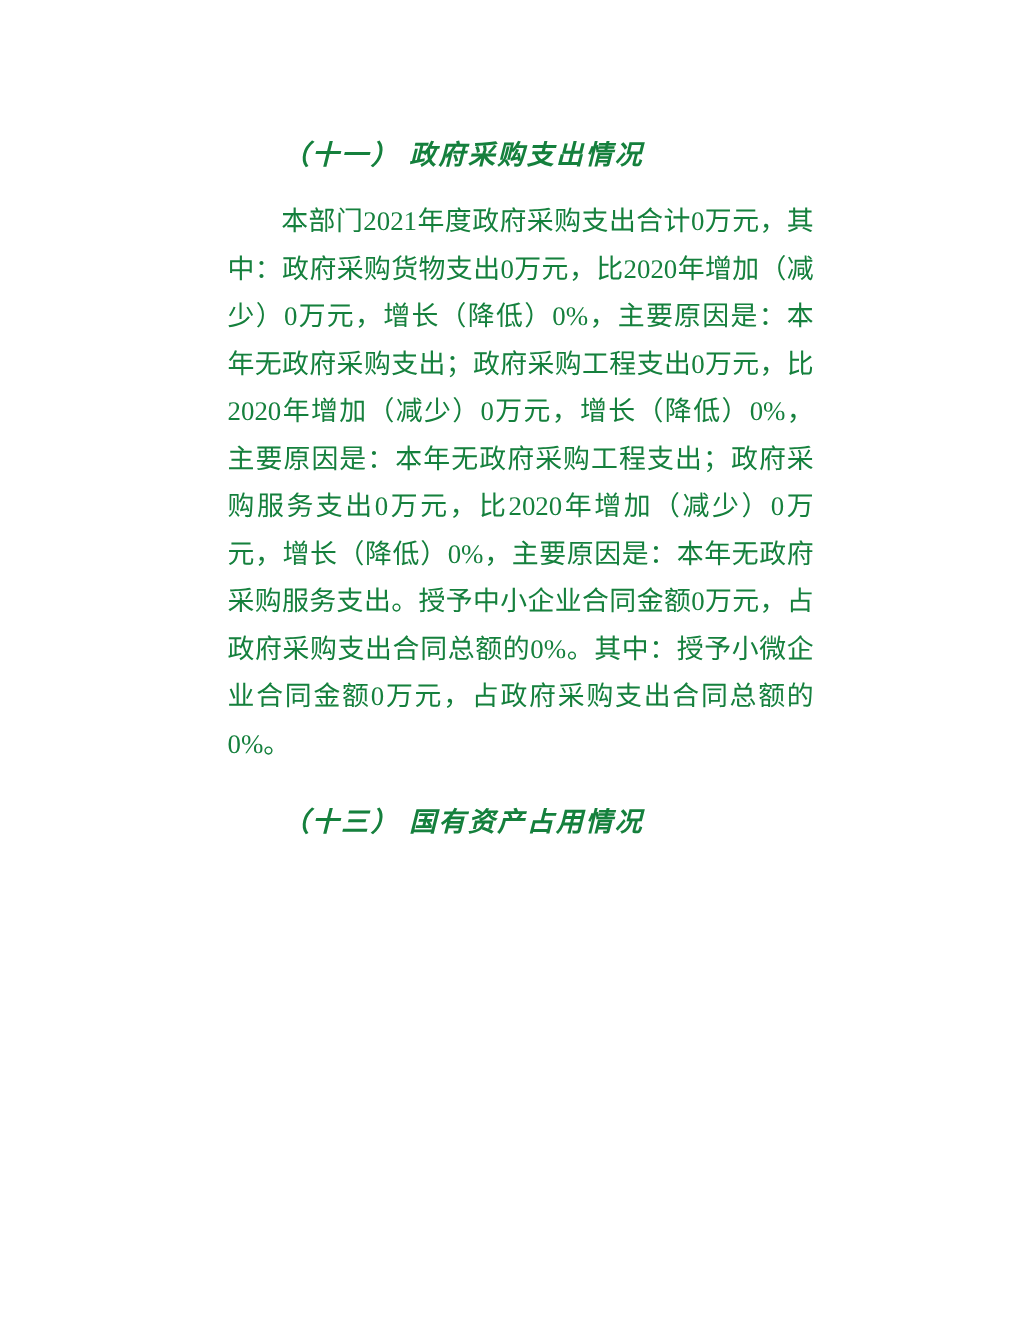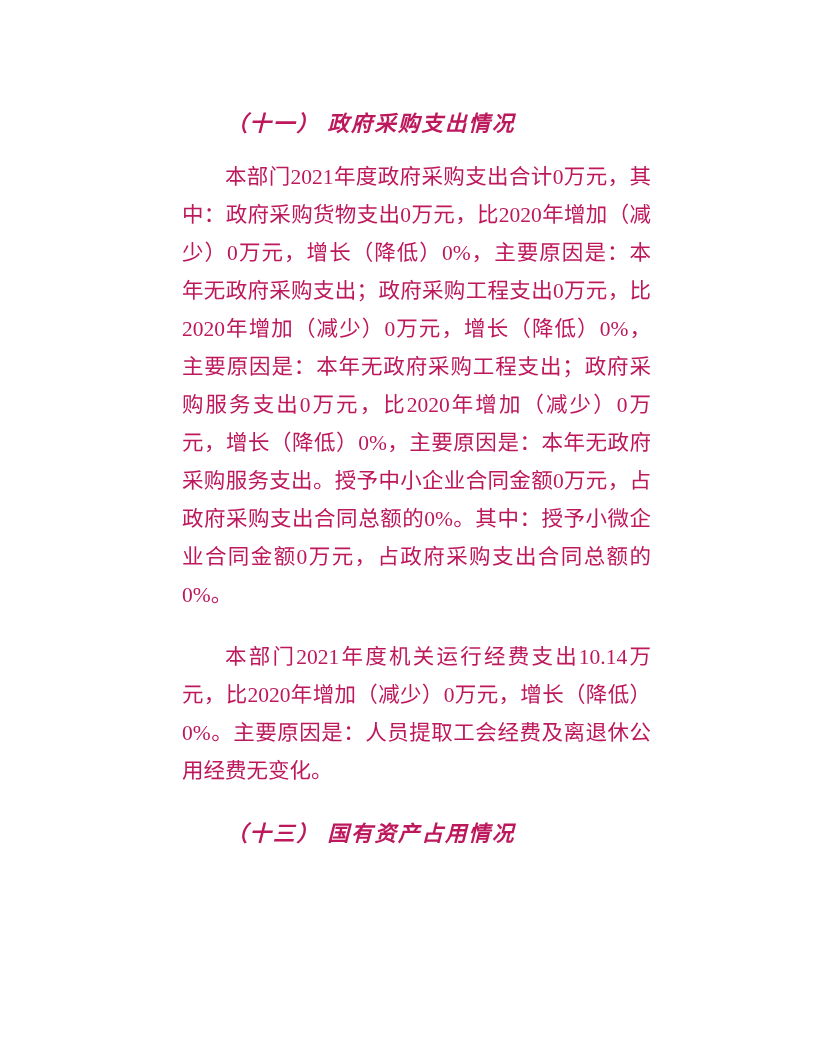--- a/index.html
+++ b/index.html
@@ -9,21 +9,21 @@
   }
   .page {
     position: relative;
     width: 692px;
     height: 1056px;
     margin: 0 auto;
     background: #ffffff;
     box-sizing: border-box;
     padding: 104px 103px 0 120px;
     font-family: "Liberation Serif", "DejaVu Serif", serif;
-    color: #be185d;
+    color: #15803d;
     overflow: hidden;
   }
   .doc-section { margin: 0; }
   .doc-heading {
     font-size: 21.5px;
     font-weight: bold;
     font-style: italic;
     line-height: 40px;
     letter-spacing: 2px;
     margin: 24px 0 14px 44px;
@@ -45,20 +45,19 @@
 <body>
 
 <div class="page">
 
   <div class="doc-section">
     <h2 class="doc-heading">（十一） 政府采购支出情况</h2>
     <p class="doc-paragraph">本部门2021年度政府采购支出合计0万元，其中：政府采购货物支出0万元，比2020年增加（减少）0万元，增长（降低）0%，主要原因是：本年无政府采购支出；政府采购工程支出0万元，比2020年增加（减少）0万元，增长（降低）0%，主要原因是：本年无政府采购工程支出；政府采购服务支出0万元，比2020年增加（减少）0万元，增长（降低）0%，主要原因是：本年无政府采购服务支出。授予中小企业合同金额0万元，占政府采购支出合同总额的0%。其中：授予小微企业合同金额0万元，占政府采购支出合同总额的0%。</p>
   </div>
 
   <div class="doc-section">
-    <p class="doc-paragraph">本部门2021年度机关运行经费支出10.14万元，比2020年增加（减少）0万元，增长（降低）0%。主要原因是：人员提取工会经费及离退休公用经费无变化。</p>
   </div>
 
   <div class="doc-section">
     <h2 class="doc-heading">（十三） 国有资产占用情况</h2>
   </div>
 
 </div>
 
 </body></html>

